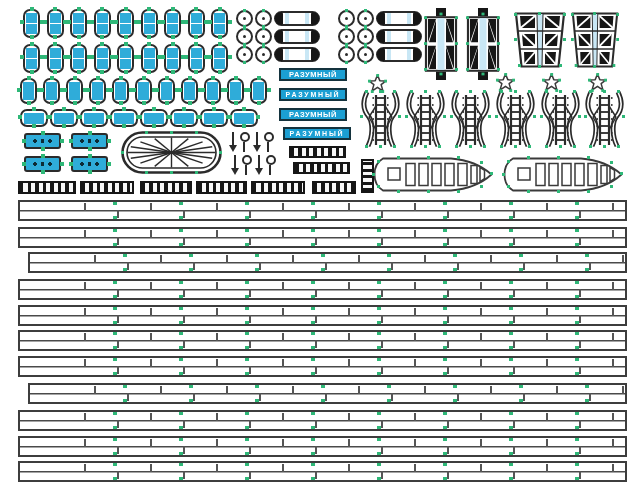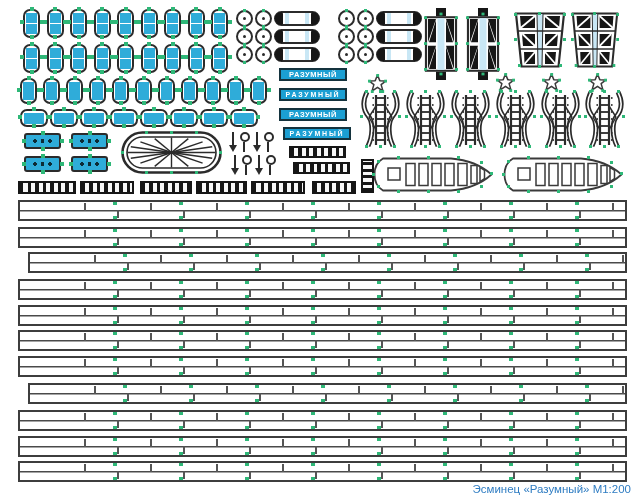--- a/index.html
+++ b/index.html
@@ -77,21 +77,20 @@
     background-position:0 1px,33px calc(100% - 1px),0 50%,31px 0,31px 100%;
     background-repeat:no-repeat;}
 
   .caption{position:absolute;top:483px;right:9px;font-size:11.5px;color:var(--cap);}
   svg{display:block;}
 </style>
 </head>
 <body>
 
 <div id="canvas">
-  <div class="caption">Эсминец «Разумный» М1:200</div>
 <div class="part pillV " style="left: 23px; top: 9px; width: 17px; height: 29px;"></div>
     <div class="part pillV " style="left: 46.5px; top: 9px; width: 17px; height: 29px;"></div>
     <div class="part pillV " style="left: 70px; top: 9px; width: 17px; height: 29px;"></div>
     <div class="part pillV " style="left: 93.5px; top: 9px; width: 17px; height: 29px;"></div>
     <div class="part pillV " style="left: 117px; top: 9px; width: 17px; height: 29px;"></div>
     <div class="part pillV " style="left: 140.5px; top: 9px; width: 17px; height: 29px;"></div>
     <div class="part pillV " style="left: 164px; top: 9px; width: 17px; height: 29px;"></div>
     <div class="part pillV " style="left: 187.5px; top: 9px; width: 17px; height: 29px;"></div>
     <div class="part pillV " style="left: 211px; top: 9px; width: 17px; height: 29px;"></div>
     <div class="part pillV " style="left: 23px; top: 44px; width: 17px; height: 29px;"></div>

